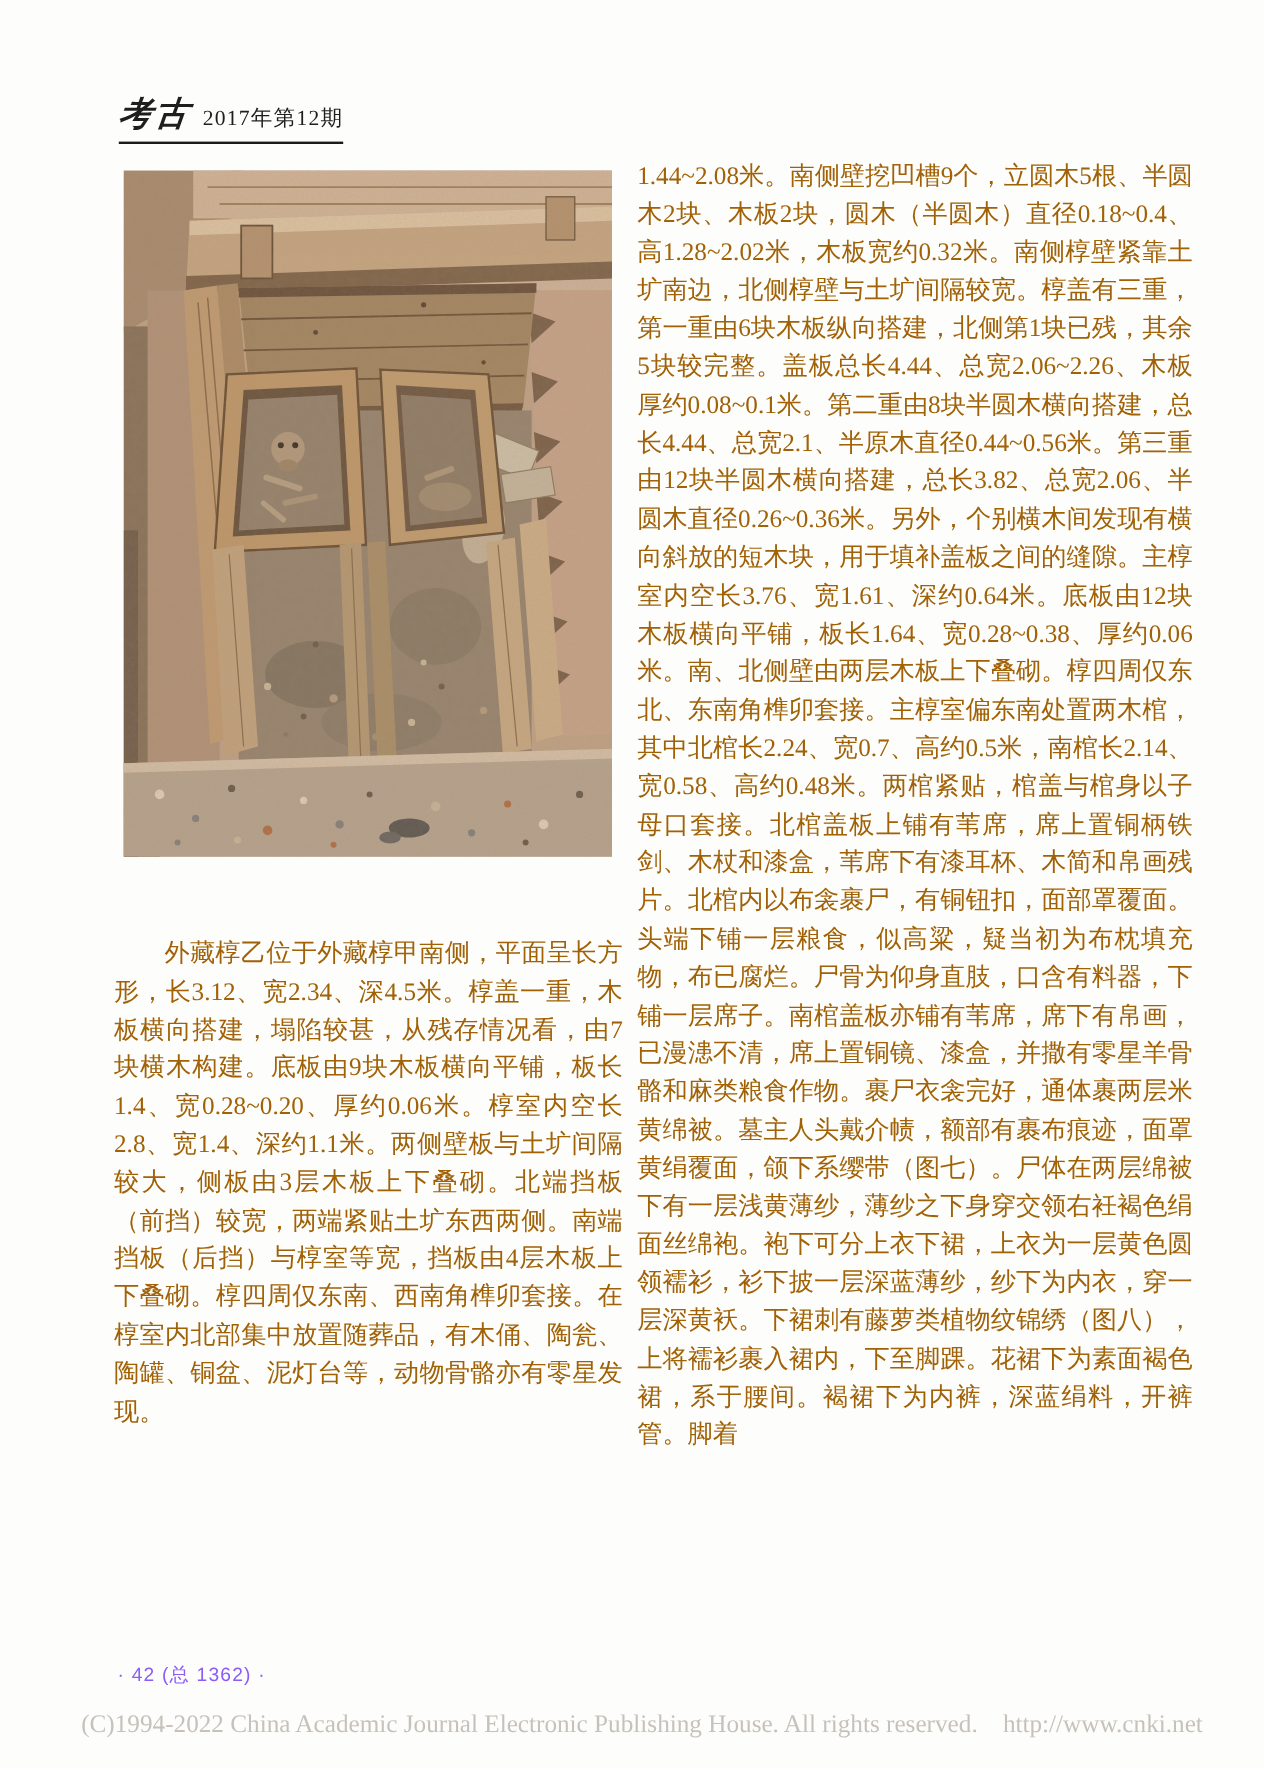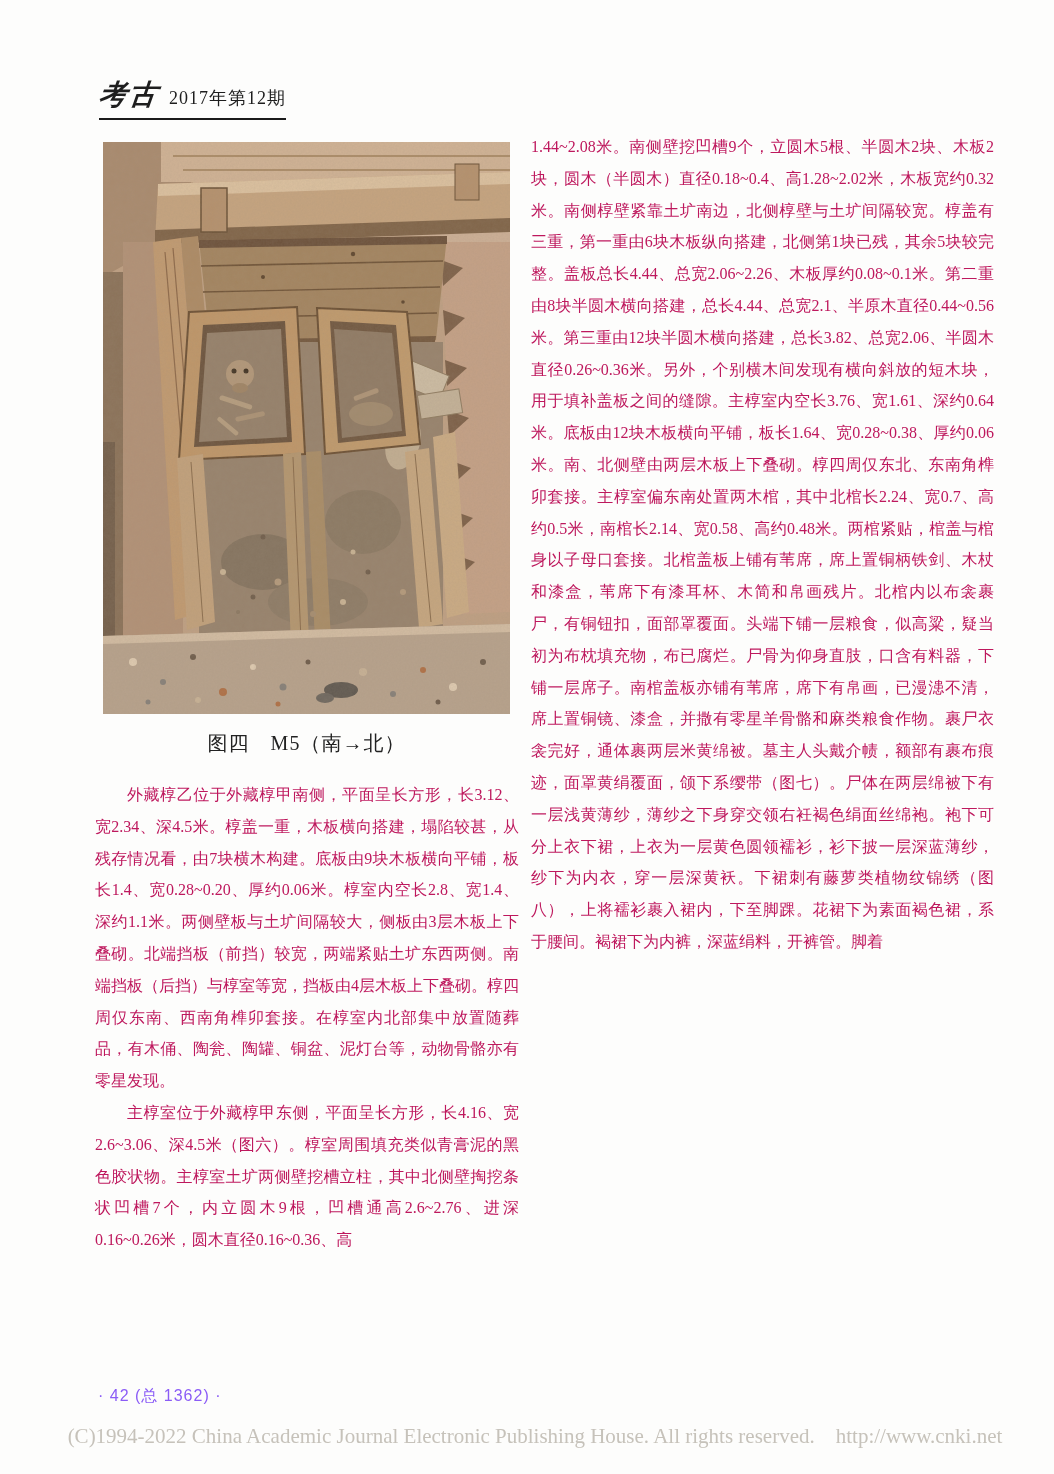--- a/index.html
+++ b/index.html
@@ -26,22 +26,22 @@
   .photo-figure{position:absolute;left:103px;top:142px;width:407px;margin:0;}
   .photo{width:407px;height:572px;line-height:0;}
   .photo svg{display:block;}
   figcaption{
     margin-top:16px;text-align:center;
     font-size:20px;letter-spacing:1px;color:#222;
   }
   .col{
     position:absolute;
     text-align:justify;
-    font-size:16px;line-height:31.8px;
-    color:#be185d;
+    font-size:21px;line-height:31.8px;
+    color:#a16207;
   }
   .col-left{left:95px;top:779px;width:424px;}
   .col-right{left:531px;top:131px;width:463px;}
   .para{margin:0;}
   .para + .para{margin-top:0;}
   .para.indent{text-indent:2em;}
   .page-number{
     position:absolute;left:98px;top:1386px;
     font-family:"Liberation Sans","DejaVu Sans",sans-serif;
     font-size:16px;color:#8b5cf6;letter-spacing:1px;
@@ -205,26 +205,24 @@
           <circle cx="95" cy="558" r="3" fill="#c8b296"></circle>
           <circle cx="175" cy="562" r="2.5" fill="#b06f44"></circle>
           <ellipse cx="238" cy="548" rx="17" ry="8" fill="#5f5850"></ellipse>
           <ellipse cx="222" cy="556" rx="9" ry="5" fill="#6d665e"></ellipse>
         </g>
 
         <rect width="407" height="572" filter="url(#grain)" opacity="0.30"></rect>
         <rect width="407" height="572" filter="url(#grain2)" opacity="0.22"></rect>
       </svg>
     </div>
-    <figcaption>图四　M5（南→北）</figcaption>
   </figure>
 
   <section class="col col-left">
     <p class="para indent">外藏椁乙位于外藏椁甲南侧，平面呈长方形，长3.12、宽2.34、深4.5米。椁盖一重，木板横向搭建，塌陷较甚，从残存情况看，由7块横木构建。底板由9块木板横向平铺，板长1.4、宽0.28~0.20、厚约0.06米。椁室内空长2.8、宽1.4、深约1.1米。两侧壁板与土圹间隔较大，侧板由3层木板上下叠砌。北端挡板（前挡）较宽，两端紧贴土圹东西两侧。南端挡板（后挡）与椁室等宽，挡板由4层木板上下叠砌。椁四周仅东南、西南角榫卯套接。在椁室内北部集中放置随葬品，有木俑、陶瓮、陶罐、铜盆、泥灯台等，动物骨骼亦有零星发现。</p>
-    <p class="para indent">主椁室位于外藏椁甲东侧，平面呈长方形，长4.16、宽2.6~3.06、深4.5米（图六）。椁室周围填充类似青膏泥的黑色胶状物。主椁室土圹两侧壁挖槽立柱，其中北侧壁掏挖条状凹槽7个，内立圆木9根，凹槽通高2.6~2.76、进深0.16~0.26米，圆木直径0.16~0.36、高</p>
   </section>
 
   <section class="col col-right">
     <p class="para">1.44~2.08米。南侧壁挖凹槽9个，立圆木5根、半圆木2块、木板2块，圆木（半圆木）直径0.18~0.4、高1.28~2.02米，木板宽约0.32米。南侧椁壁紧靠土圹南边，北侧椁壁与土圹间隔较宽。椁盖有三重，第一重由6块木板纵向搭建，北侧第1块已残，其余5块较完整。盖板总长4.44、总宽2.06~2.26、木板厚约0.08~0.1米。第二重由8块半圆木横向搭建，总长4.44、总宽2.1、半原木直径0.44~0.56米。第三重由12块半圆木横向搭建，总长3.82、总宽2.06、半圆木直径0.26~0.36米。另外，个别横木间发现有横向斜放的短木块，用于填补盖板之间的缝隙。主椁室内空长3.76、宽1.61、深约0.64米。底板由12块木板横向平铺，板长1.64、宽0.28~0.38、厚约0.06米。南、北侧壁由两层木板上下叠砌。椁四周仅东北、东南角榫卯套接。主椁室偏东南处置两木棺，其中北棺长2.24、宽0.7、高约0.5米，南棺长2.14、宽0.58、高约0.48米。两棺紧贴，棺盖与棺身以子母口套接。北棺盖板上铺有苇席，席上置铜柄铁剑、木杖和漆盒，苇席下有漆耳杯、木简和帛画残片。北棺内以布衾裹尸，有铜钮扣，面部罩覆面。头端下铺一层粮食，似高粱，疑当初为布枕填充物，布已腐烂。尸骨为仰身直肢，口含有料器，下铺一层席子。南棺盖板亦铺有苇席，席下有帛画，已漫漶不清，席上置铜镜、漆盒，并撒有零星羊骨骼和麻类粮食作物。裹尸衣衾完好，通体裹两层米黄绵被。墓主人头戴介帻，额部有裹布痕迹，面罩黄绢覆面，颌下系缨带（图七）。尸体在两层绵被下有一层浅黄薄纱，薄纱之下身穿交领右衽褐色绢面丝绵袍。袍下可分上衣下裙，上衣为一层黄色圆领襦衫，衫下披一层深蓝薄纱，纱下为内衣，穿一层深黄袄。下裙刺有藤萝类植物纹锦绣（图八），上将襦衫裹入裙内，下至脚踝。花裙下为素面褐色裙，系于腰间。褐裙下为内裤，深蓝绢料，开裤管。脚着</p>
   </section>
 
   <div class="page-number">· 42 (总 1362) ·</div>
   <div class="watermark">(C)1994-2022 China Academic Journal Electronic Publishing House. All rights reserved.    http://www.cnki.net</div>
 
 </div>

